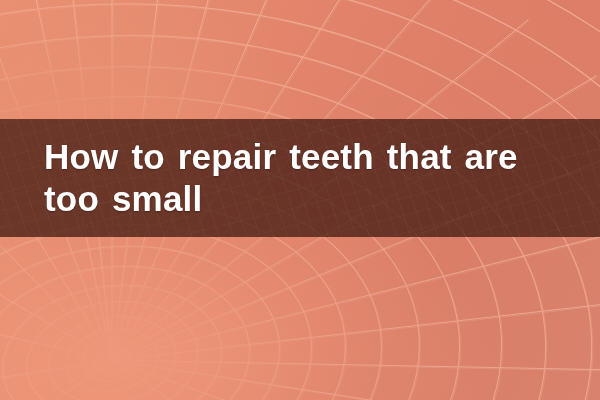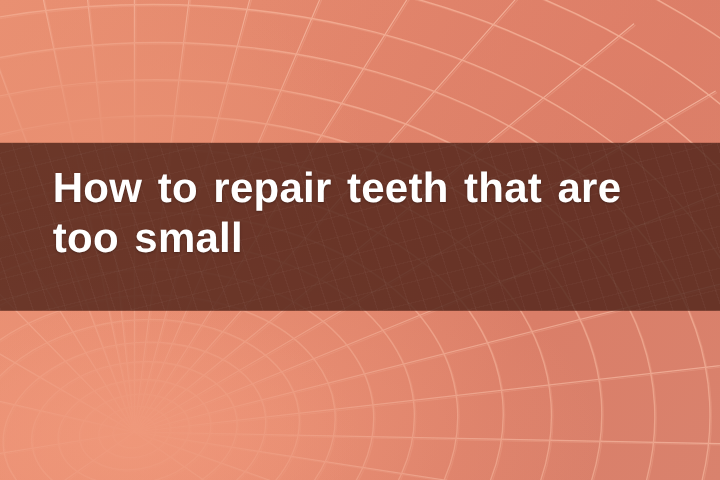--- a/index.html
+++ b/index.html
@@ -42,21 +42,21 @@
       radial-gradient(55% 48% at 12% 28%, rgba(233,144,114,0.92) 0%, rgba(233,144,114,0.0) 70%),
       radial-gradient(42% 38% at 20% 90%, rgba(240,152,122,0.55) 0%, rgba(240,152,122,0) 72%);
   }
 
   
   #title-band {
     position: absolute;
     left: 0;
     top: 119px;
     width: 600px;
-    height: 140px;
+    height: 118px;
     background: rgba(75,33,23,0.80);
     box-sizing: border-box;
     padding: 17px 24px 0 44px;
     overflow: hidden;
   }
   #title-band::before {
     
     content: "";
     position: absolute;
     inset: 0;

